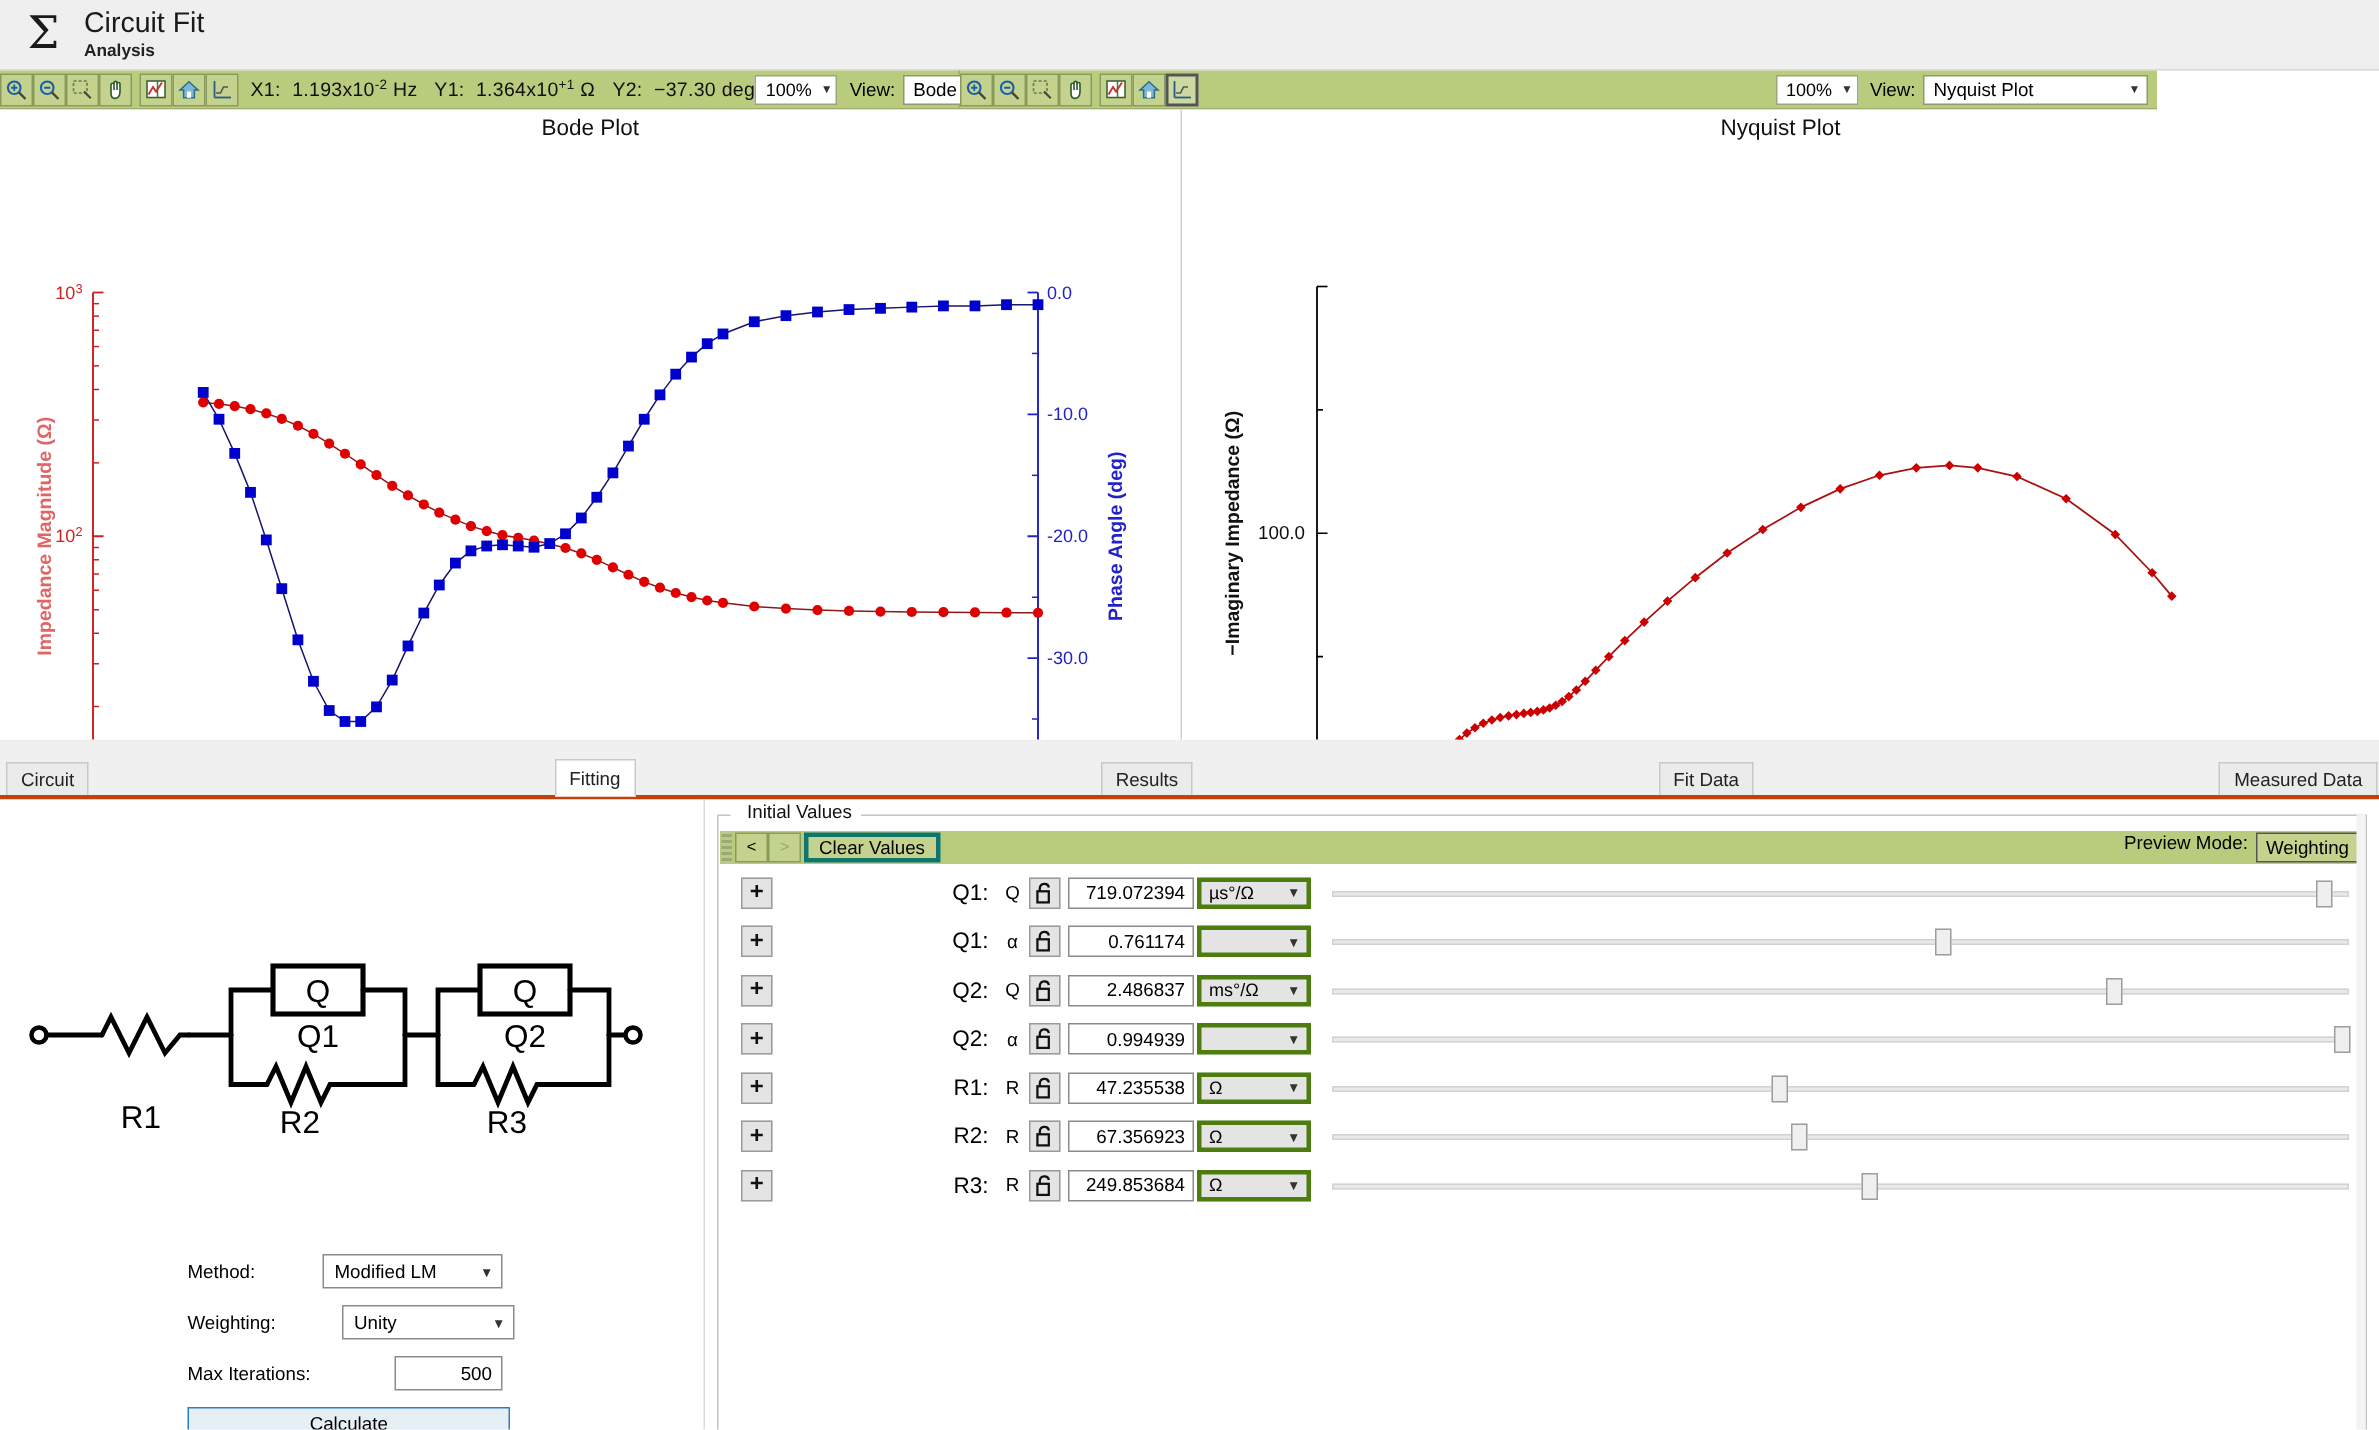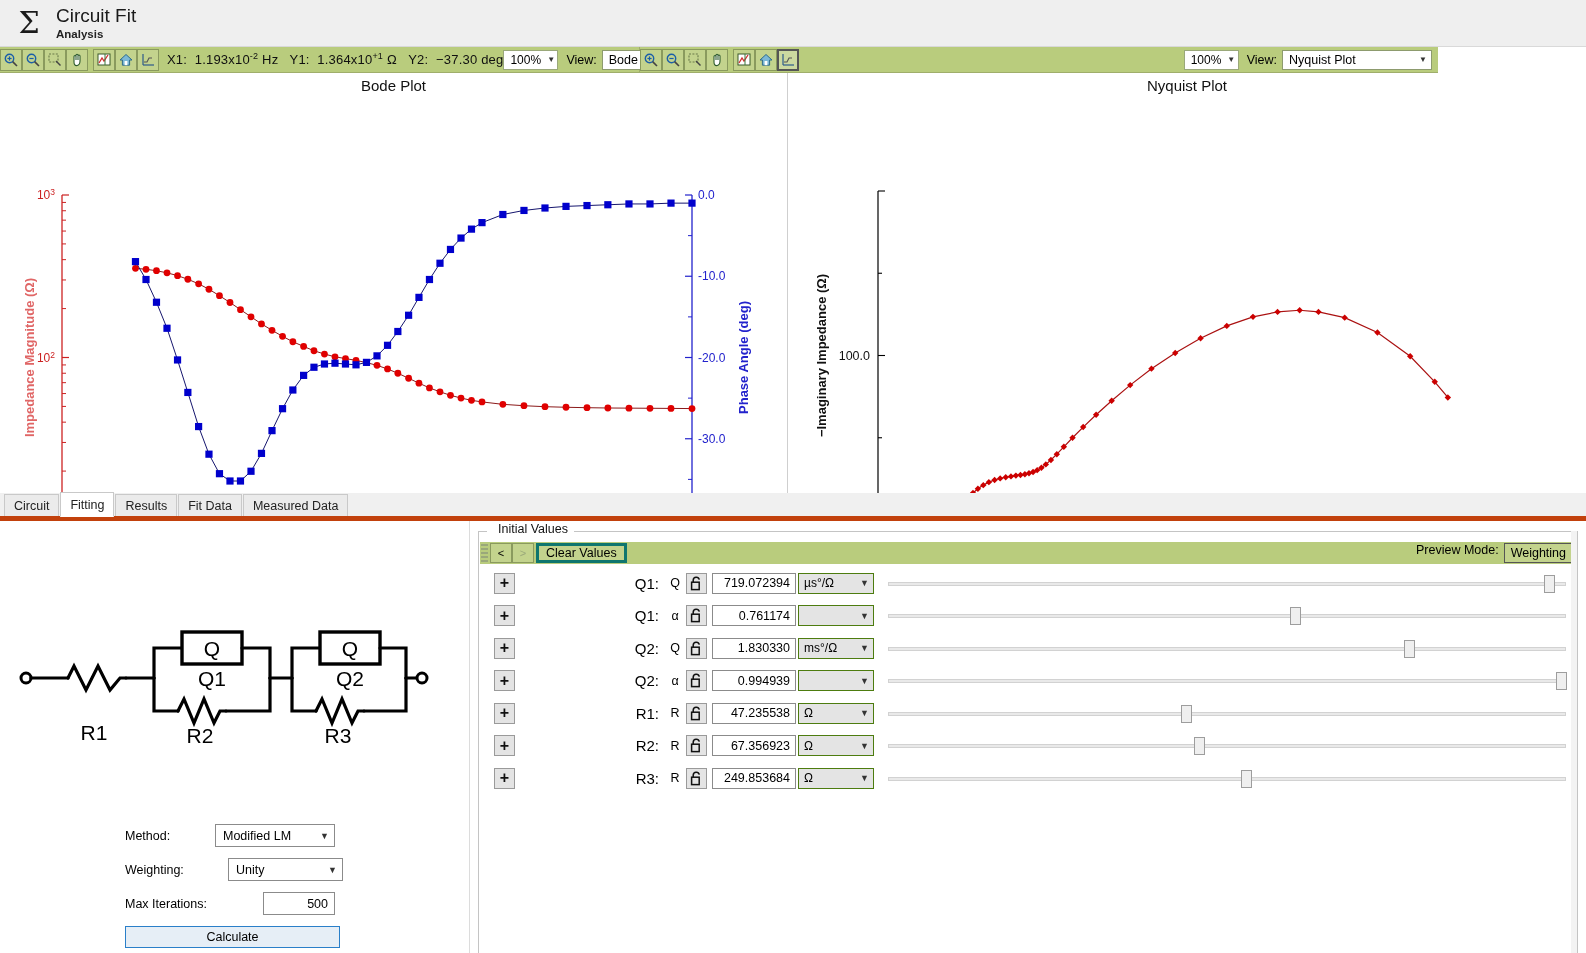--- a/index.html
+++ b/index.html
@@ -62,22 +62,22 @@
   
   #plots { display:flex; height:420px; background:#fff; }
   .plotpane { position:relative; background:#fff; }
   #bode-pane { width:788px; border-right:1px solid #cfcfcf; }
   #nyq-pane  { width:798px; }
   .plot-title { position:absolute; width:100%; text-align:center; top:4px;
                 font-size:15px; color:#111; }
 
   
   #tabstrip {
-    height:28px; background:#f0f0f0; border-bottom:5px solid #c2410c;
-    display:flex; align-items:flex-end; padding-left:4px;
+    height:40px; background:#f0f0f0; border-bottom:3px solid #c2410c;
+    display:flex; align-items:flex-end; padding-left:4px;justify-content:space-between;
   }
   .tab {
     height:22px; padding:0 9px; line-height:22px; font-size:12.5px;
     background:#ebebeb; border:1px solid #c9c9c9; border-bottom:none;
     margin-right:1px; cursor:pointer; color:#222;
   }
   .tab.active { background:#fff; height:25px; line-height:24px; font-weight:normal;
                 border-bottom:1px solid #fff; position:relative; top:1px;}
 
   
@@ -159,21 +159,21 @@
     display:flex; align-items:center; justify-content:center; cursor:pointer;
   }
   .pval {
     width:84px; height:21px; margin-left:5px;
     border:1px solid #8b8b8b; background:#fff;
     display:flex; align-items:center; justify-content:flex-end;
     padding-right:5px; font-size:12.5px;
   }
   .punit {
     width:76px; height:21px; margin-left:2px;
-    border:1px solid #4d7c0f; background:#e4e4e4;
+    border:3px solid #4d7c0f; background:#e4e4e4;
     display:flex; align-items:center; justify-content:space-between;
     padding:0 4px 0 5px; font-size:12px; cursor:pointer;
   }
   .slider { flex:1; height:21px; margin-left:14px; margin-right:10px; position:relative; cursor:pointer;}
   .strack { position:absolute; top:9px; left:0; right:0; height:4px;
             background:#e9e9e9; border:1px solid #d2d2d2;}
   .sthumb { position:absolute; top:2px; width:11px; height:18px;
             background:#efefef; border:1px solid #9d9d9d; }
   #rightedge { position:absolute; right:0; top:0; width:6px; height:100%; background:#f3f3f3;}
 </style>
@@ -729,21 +729,21 @@
           <div class="prow">
             <div class="plusbtn">+</div>
             <div class="pname">Q2:</div>
             <div class="psym">Q</div>
             <div class="lockbtn">
               <svg width="13" height="15" viewBox="0 0 13 15">
                 <path d="M3.2 6.2V4.1a3.1 3.1 0 016.1-.5" fill="none" stroke="#111" stroke-width="1.5"></path>
                 <rect x="1.6" y="6.2" width="7.6" height="7.4" fill="none" stroke="#111" stroke-width="1.5"></rect>
               </svg>
             </div>
-            <div class="pval">1.830330</div>
+            <div class="pval">2.486837</div>
             <div class="punit">
               <span>ms°/Ω</span>
               <span class="caret">▼</span>
             </div>
             <div class="slider">
               <div class="strack"></div>
               <div class="sthumb" style="left:calc(76.8% - 5px)"></div>
             </div>
           </div>
           <div class="prow">

